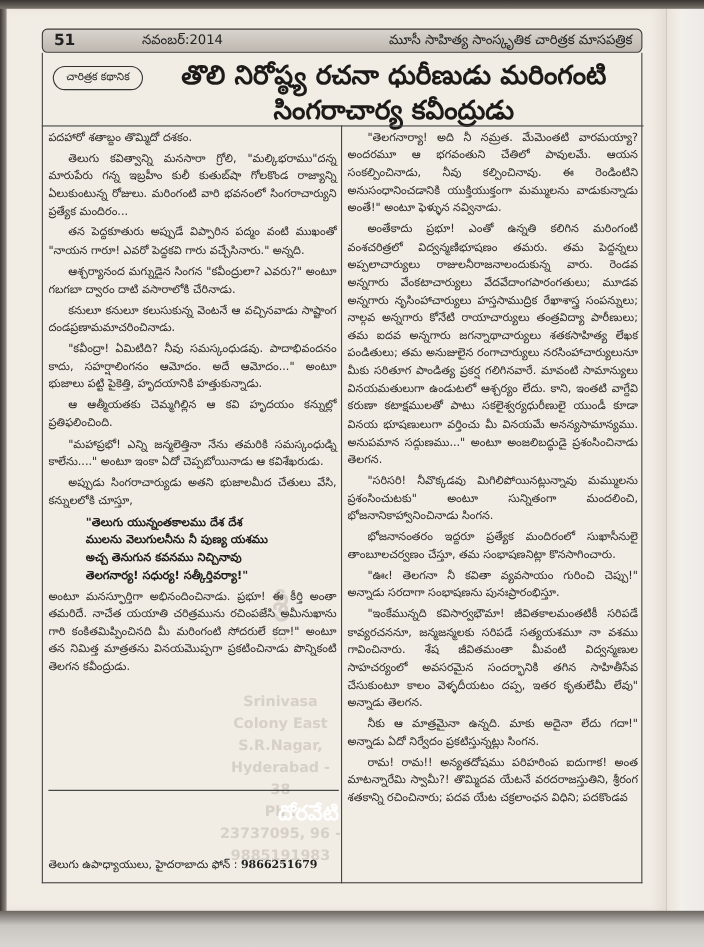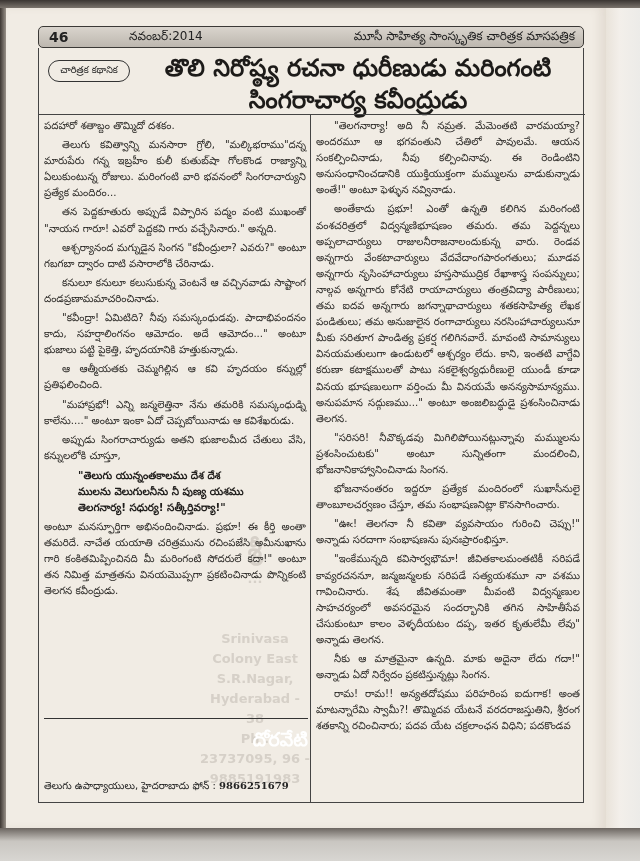--- a/index.html
+++ b/index.html
@@ -53,21 +53,21 @@
 
 <div class="watermark">
   <div style="font-size:26px;line-height:40px;">శ్రీ</div>
   <div style="height:60px;">...</div>
   <div style="">Srinivasa Colony East</div>
   <div>S.R.Nagar, Hyderabad - 38</div>
   <div>Ph : 23737095, 96 - 9885191983</div>
 </div>
 
 <div class="header">
-  <span class="pg">46</span>
+  <span class="pg">51</span>
   <span class="date">నవంబర్:2014</span>
   <span class="mag">మూసీ సాహిత్య సాంస్కృతిక చారిత్రక మాసపత్రిక</span>
 </div>
 
 <div class="frame"></div>
 
 <div class="title-area">
   <div class="badge">చారిత్రక కథానిక</div>
   <div class="title">
     <div>తొలి నిరోష్ఠ్య రచనా ధురీణుడు మరింగంటి</div>
@@ -84,20 +84,21 @@
   <p>తన పెద్దకూతురు అప్పుడే విప్పారిన పద్మం వంటి ముఖంతో "నాయన గారూ! ఎవరో పెద్దకవి గారు వచ్చేసినారు." అన్నది.</p>
   <p>ఆశ్చర్యానంద మగ్నుడైన సింగన "కవీంద్రులా? ఎవరు?" అంటూ గబగబా ద్వారం దాటి వసారాలోకి చేరినాడు.</p>
   <p>కనులూ కనులూ కలుసుకున్న వెంటనే ఆ వచ్చినవాడు సాష్టాంగ దండప్రణామమాచరించినాడు.</p>
   <p>"కవీంద్రా! ఏమిటిది? నీవు సమస్కంధుడవు. పాదాభివందనం కాదు, సహర్షాలింగనం ఆమోదం. అదే ఆమోదం..." అంటూ భుజాలు పట్టి పైకెత్తి, హృదయానికి హత్తుకున్నాడు.</p>
   <p>ఆ ఆత్మీయతకు చెమ్మగిల్లిన ఆ కవి హృదయం కన్నుల్లో ప్రతిఫలించింది.</p>
   <p>"మహాప్రభో! ఎన్ని జన్మలెత్తినా నేను తమరికి సమస్కంధుడ్ని కాలేను...." అంటూ ఇంకా ఏదో చెప్పబోయినాడు ఆ కవిశేఖరుడు.</p>
   <p>అప్పుడు సింగరాచార్యుడు అతని భుజాలమీద చేతులు వేసి, కన్నులలోకి చూస్తూ,</p>
   <div class="verse">
     <div>"తెలుగు యున్నంతకాలము దేశ దేశ</div>
     <div>ములను వెలుగులనీను నీ పుణ్య యశము</div>
+    <div>అచ్చ తెనుగున కవనము నిచ్చినావు</div>
     <div>తెలగనార్య! సధుర్య! సత్కీర్తివర్యా!"</div>
   </div>
   <p class="noind">అంటూ మనస్ఫూర్తిగా అభినందించినాడు. ప్రభూ! ఈ కీర్తి అంతా తమరిదే. నాచేత యయాతి చరిత్రమును రచింపజేసి అమీనుఖాను గారి కంకితమిప్పించినది మీ మరింగంటి సోదరులే కదా!" అంటూ తన నిమిత్త మాత్రతను వినయమొప్పగా ప్రకటించినాడు పొన్నికంటి తెలగన కవీంద్రుడు.</p>
 </div>
 
 <div class="author">
   <div class="author-rule"></div>
   <div class="author-name">దోరవేటి</div>
   <div class="author-line">
     <span>తెలుగు ఉపాధ్యాయులు, హైదరాబాదు ఫోన్ : </span><span class="phone">9866251679</span>

